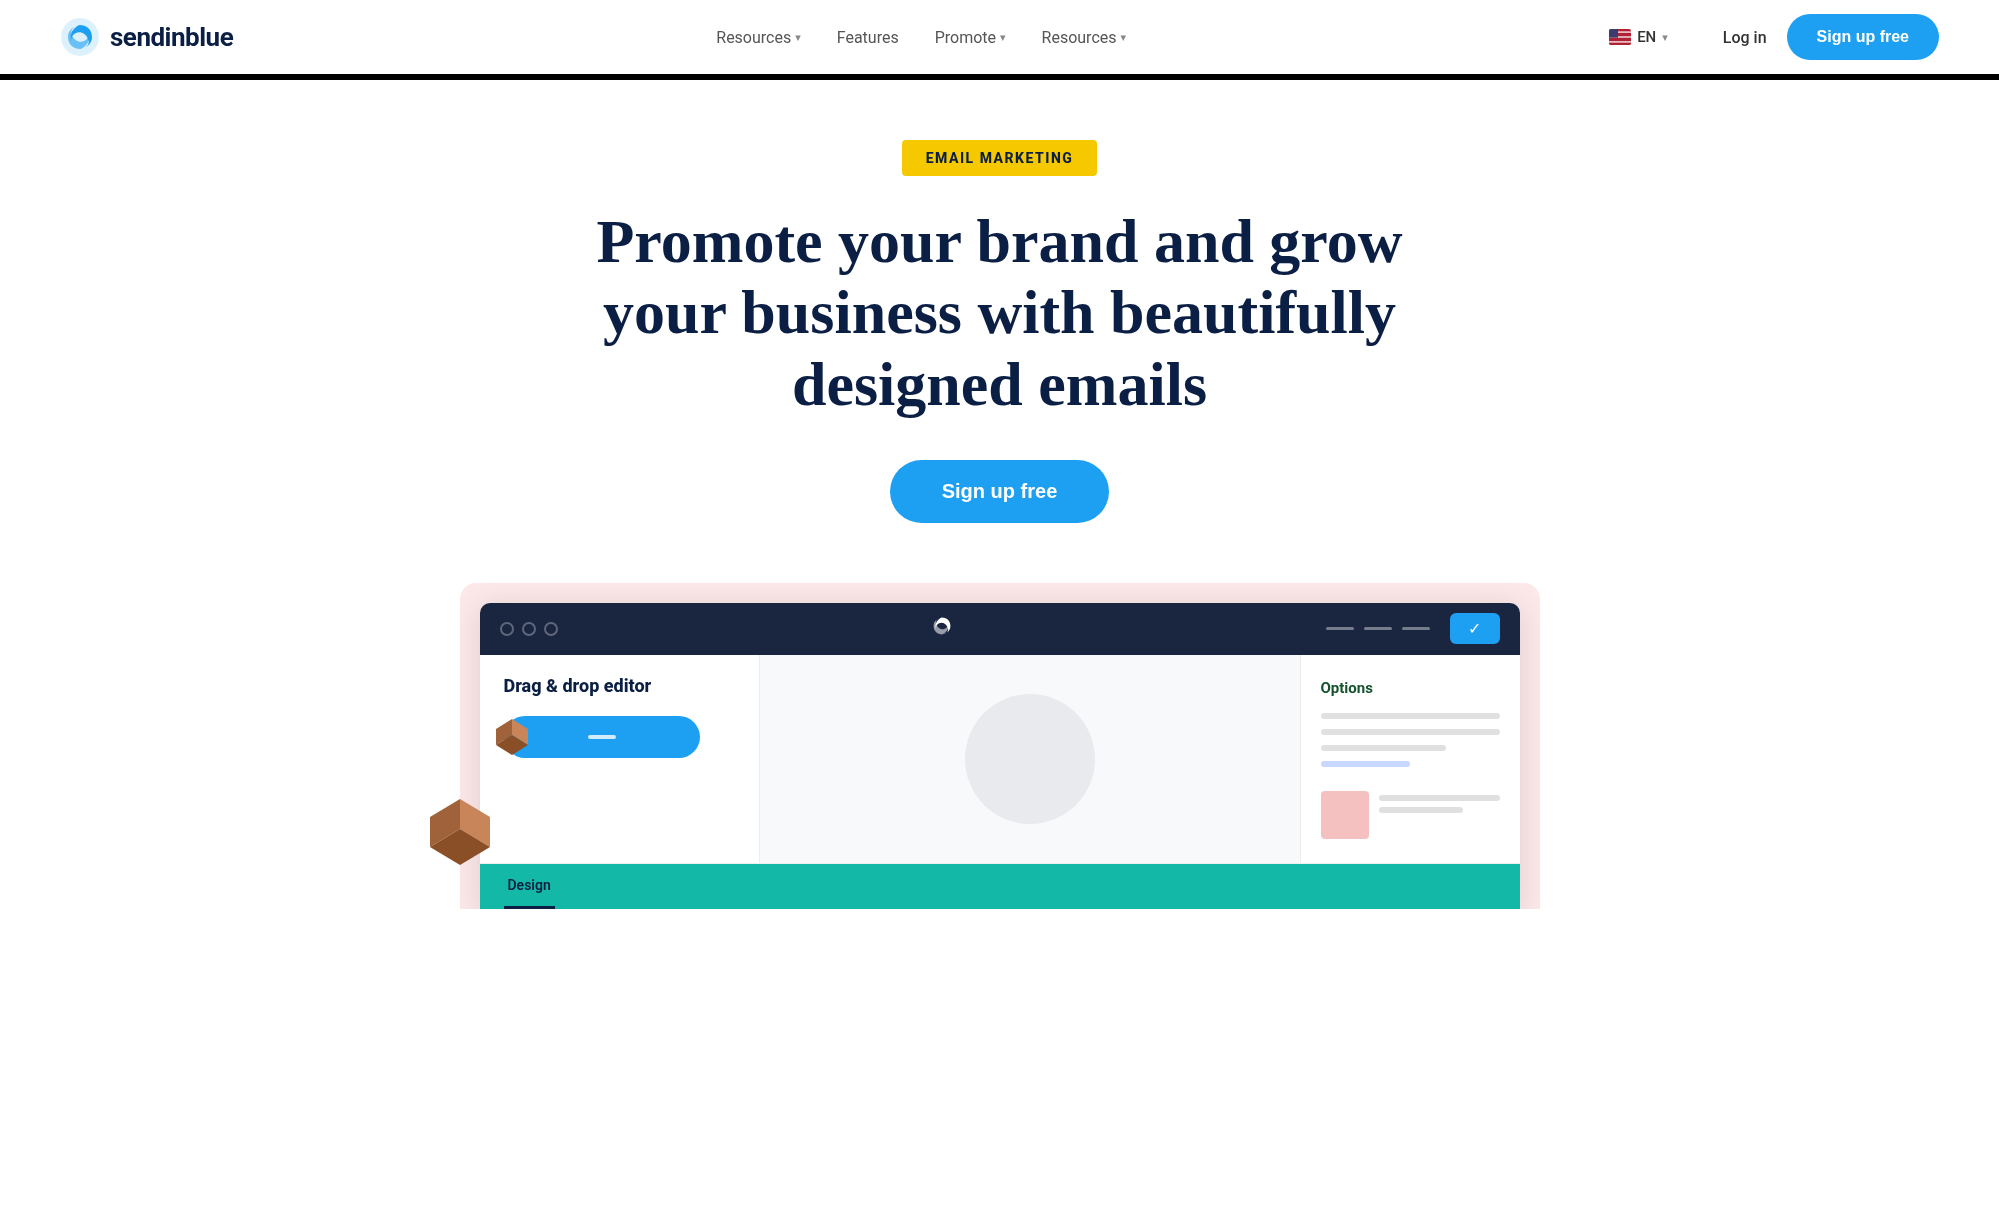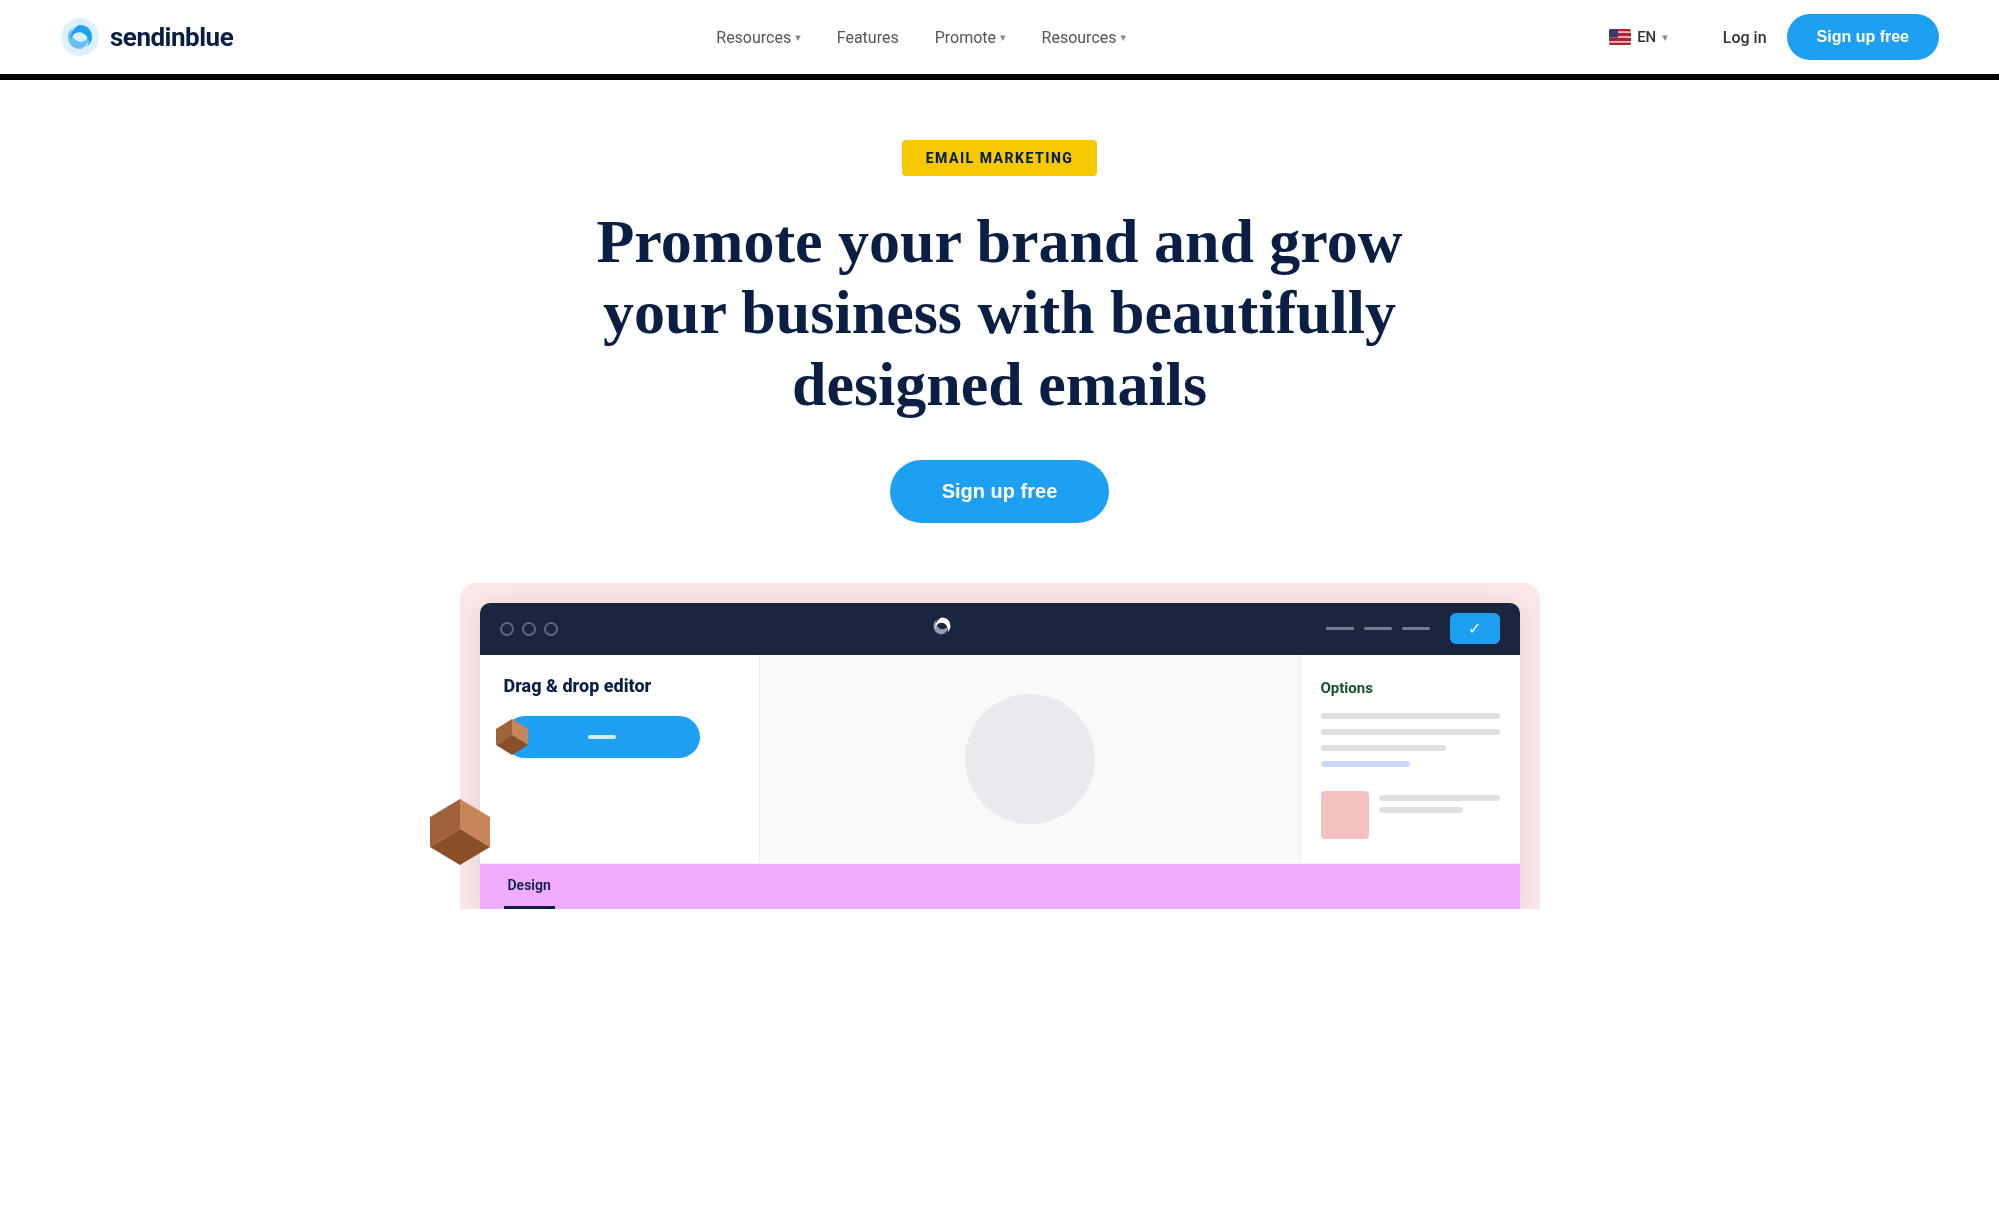--- a/index.html
+++ b/index.html
@@ -279,21 +279,21 @@
       height: 80px;
       z-index: 5;
     }
 
     
     .mockup-bottom-nav {
       display: flex;
       align-items: flex-end;
       padding: 0 24px;
       border-top: 1px solid #eee;
-      background: #f0abfc;
+      background: #14b8a6;
       height: 46px;
     }
     .bottom-nav-item {
       font-size: 14px;
       font-weight: 600;
       color: #0b1f45;
       padding: 0 4px;
       height: 100%;
       display: flex;
       align-items: center;

